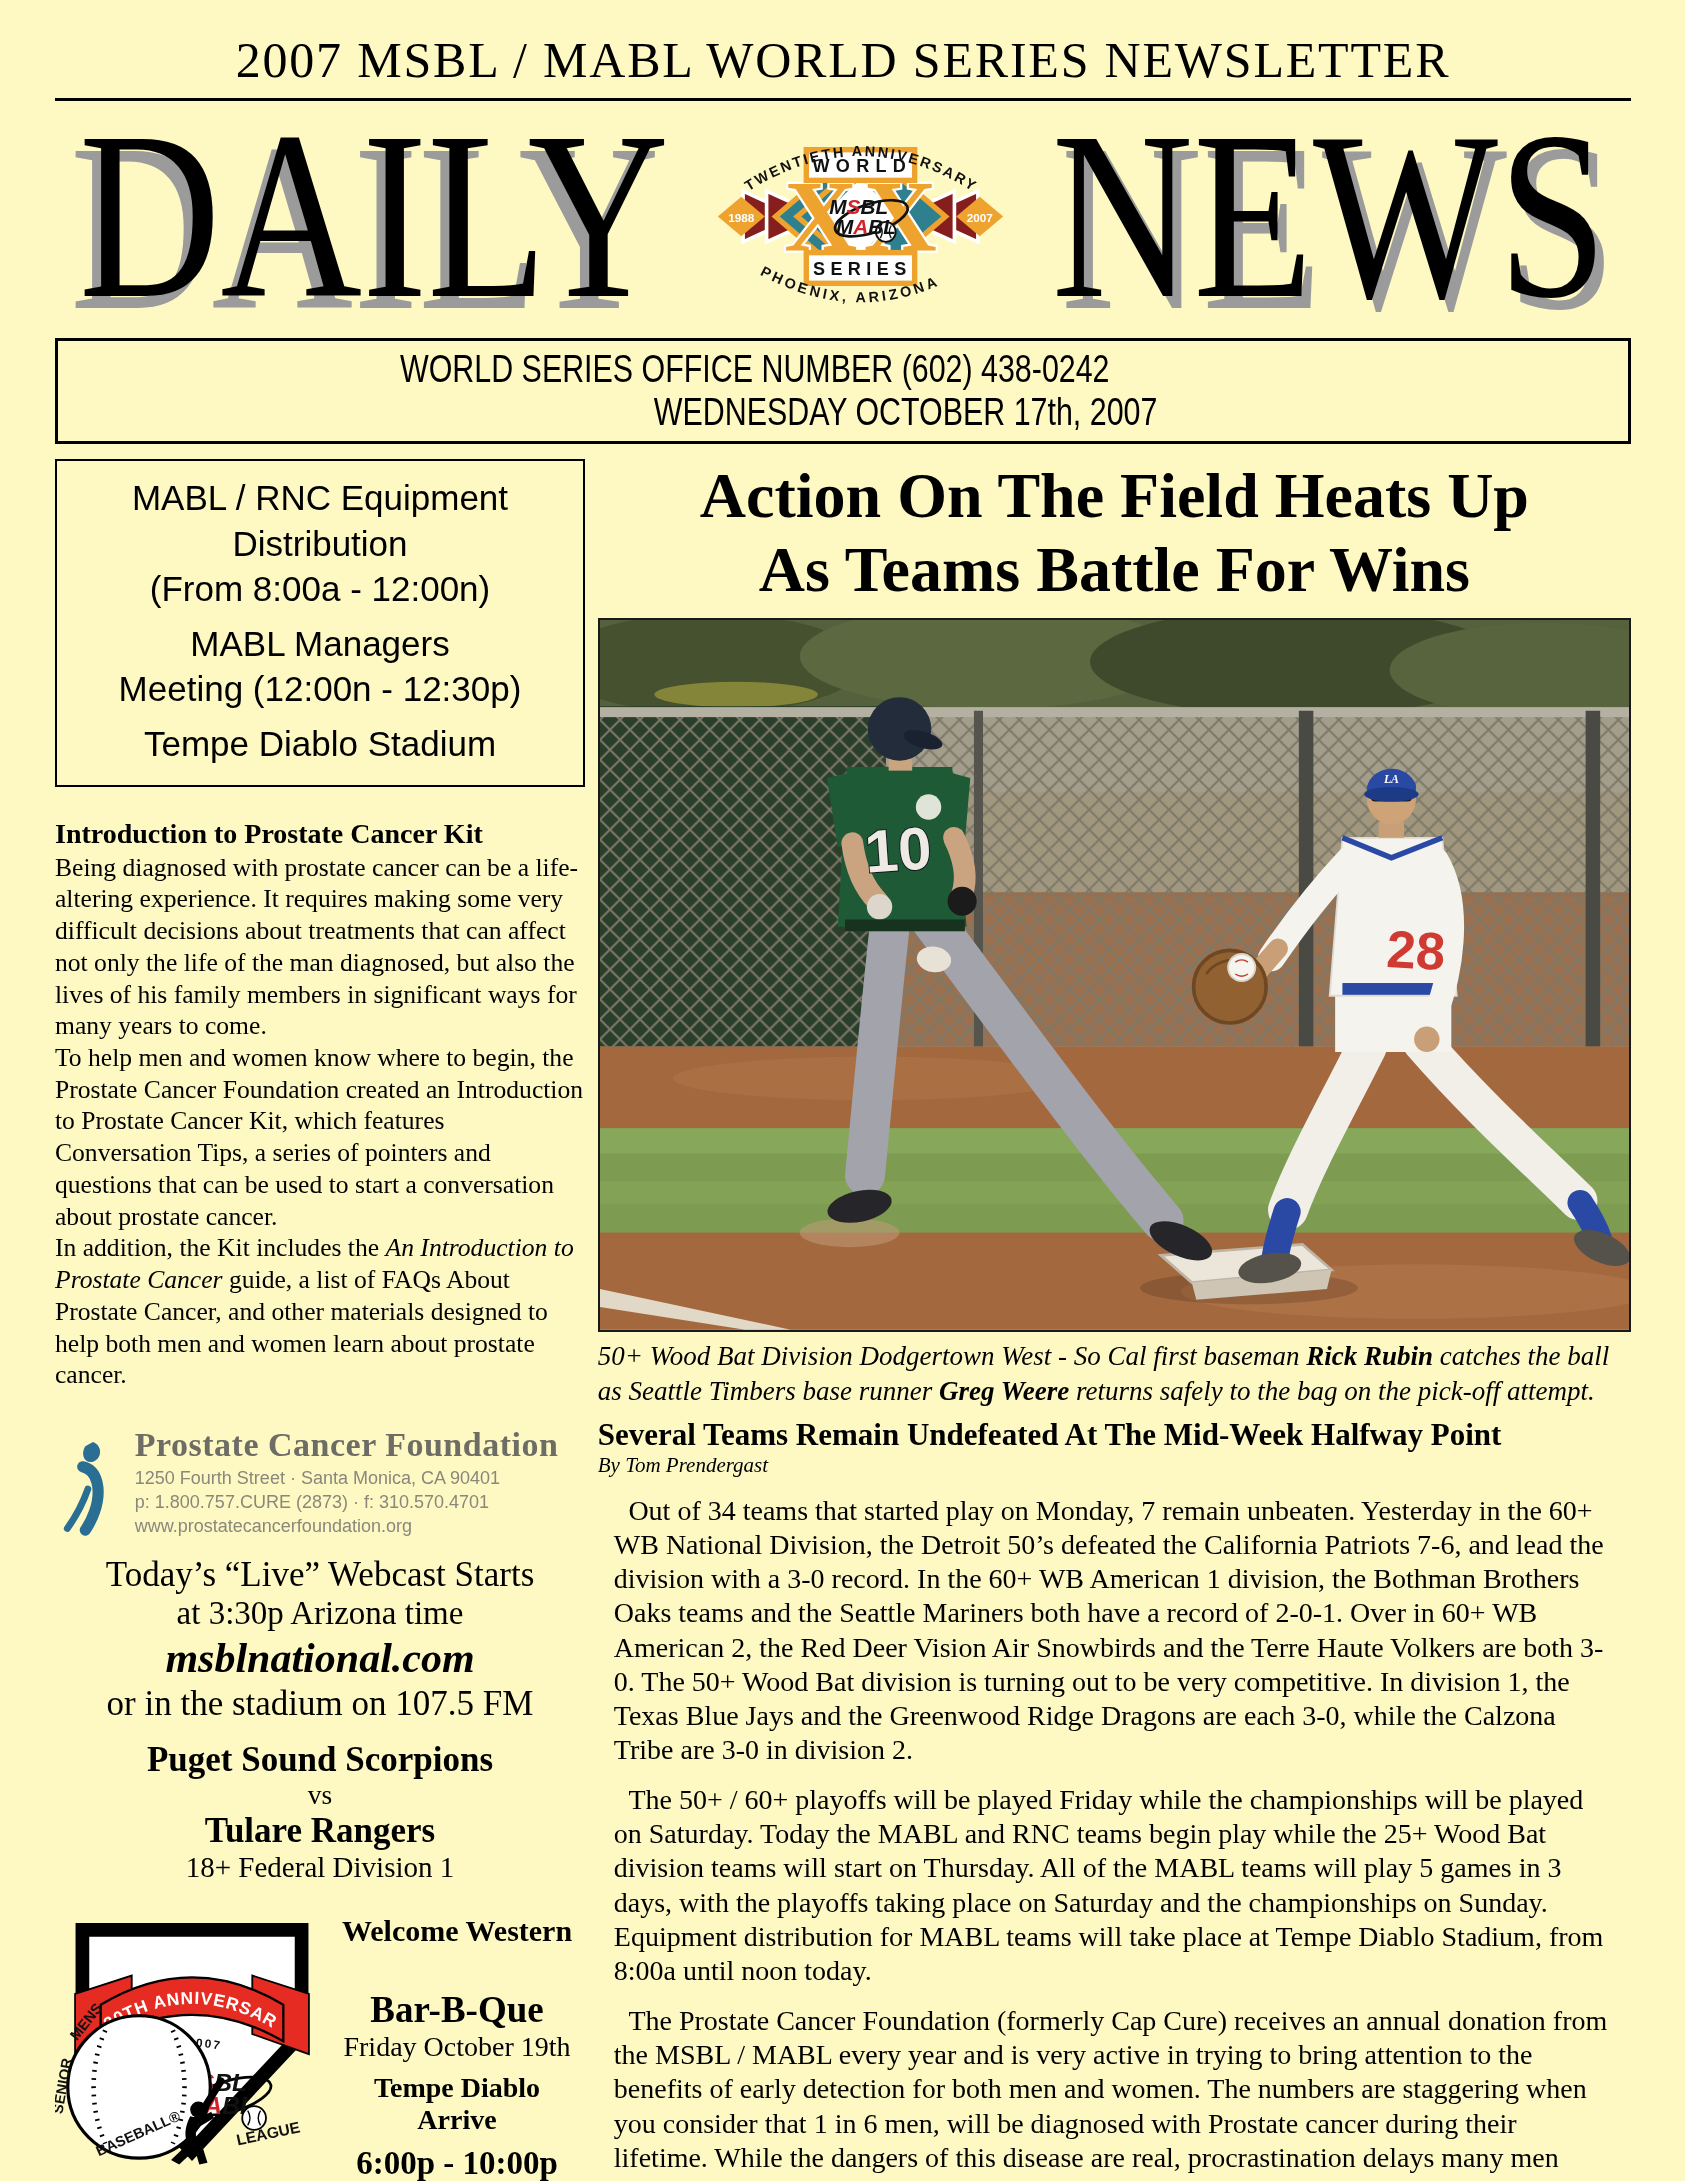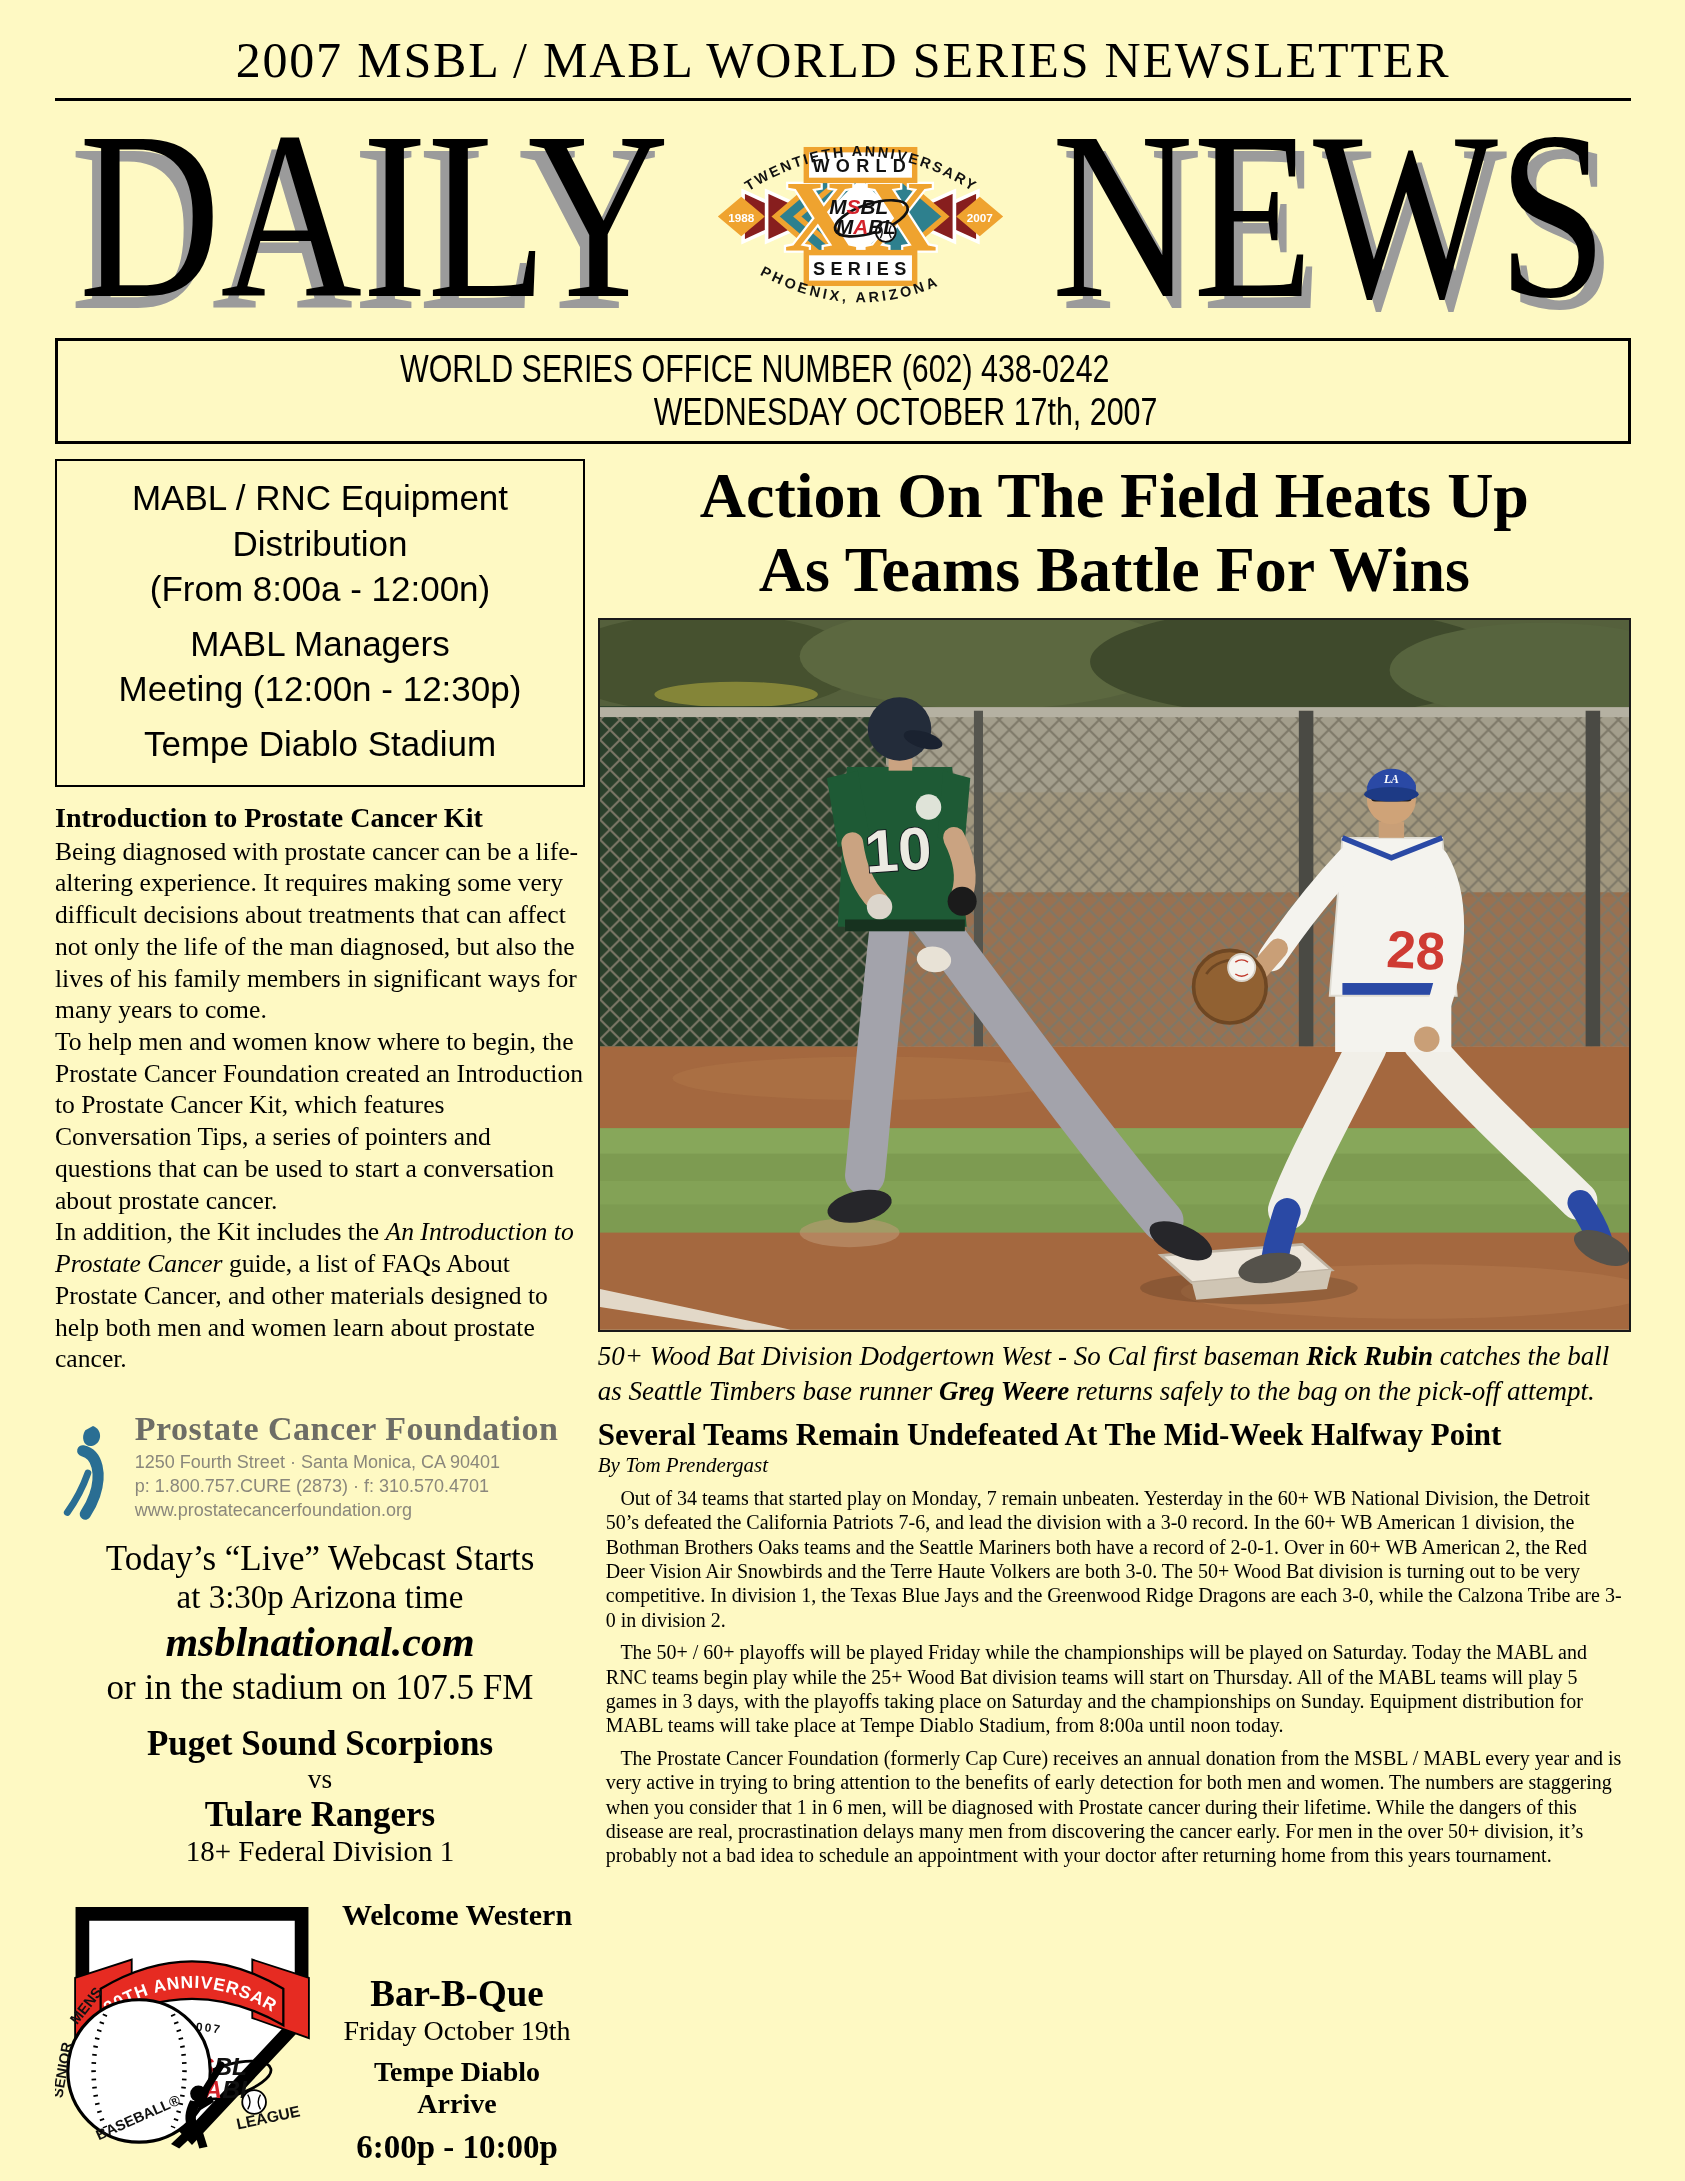--- a/index.html
+++ b/index.html
@@ -30,21 +30,21 @@
   .content { display:flex; gap:12.8px; margin-top:14.6px; }
   .left-col { width:530px; flex:none; }
   .right-col { flex:1; min-width:0; }
   
   .schedule-box {
     border:2.7px solid #000; text-align:center; padding:14.6px 3.7px 18.3px;
     font-family:"Liberation Sans", sans-serif; font-size:35px; line-height:1.3;
   }
   .schedule-box p { margin:0 0 9.1px; white-space:pre-line; }
   .schedule-box p:last-child { margin-bottom:0; }
-  .intro { margin-top:14px; font-size:25.6px; line-height:1.24; }
+  .intro { margin-top:30px; font-size:25.6px; line-height:1.24; }
   .intro h3 { font-size:28px; margin:0; font-weight:bold; }
   .intro p { margin:0; }
   .pcf { display:flex; gap:18px; margin-top:27.4px; align-items:flex-start; padding-left:1.8px; }
   .pcf-name { font-family:"Liberation Serif", serif; font-weight:600; font-size:34px; color:#6d6d66; letter-spacing:0.5px; line-height:1; margin-top:9.1px; }
   .pcf-addr { font-family:"Liberation Sans", sans-serif; font-size:18px; color:#8a877c; line-height:1.32; margin-top:5.5px; }
   .webcast { text-align:center; font-family:Liberation Serif, serif; }
   .w1 { font-size:35px; }
   .w2 { font-size:33px; }
   .w-site { font-size:42px; font-weight:bold; font-style:italic; margin:1.8px 0; }
   .w3 { font-size:35px; }
@@ -61,21 +61,21 @@
   .bbq .b5 { font-size:28px; font-weight:bold; }
   .bbq .b6 { font-size:33px; font-weight:bold; margin-top:9.1px; }
   
   .headline { font-weight:bold; font-size:64px; line-height:1.16; text-align:center; }
   .photo-frame { border:2.7px solid #1a1a1a; margin-top:11px; font-size:0; }
   .caption { font-style:italic; font-size:27px; line-height:1.27; margin-top:7.3px; }
   .caption b { font-weight:bold; }
   .art-head { font-size:31px; font-weight:bold; margin-top:9.1px; white-space:nowrap; }
   .art-subhead { font-size:29px; font-style:italic; white-space:nowrap; letter-spacing:-0.2px; }
   .art-byline { font-size:21px; font-style:italic; margin-bottom:1.8px; }
-  .art-body p { font-size:20px; line-height:1.22; margin:8px; text-indent:14.6px; }
+  .art-body p { font-size:28px; line-height:1.22; margin:16px; text-indent:14.6px; }
 </style>
 </head>
 <body>
 
 <div class="page">
 
   <div class="nl-title">2007 MSBL / MABL WORLD SERIES NEWSLETTER</div>
   <hr class="top-rule">
 
   <div class="masthead">

